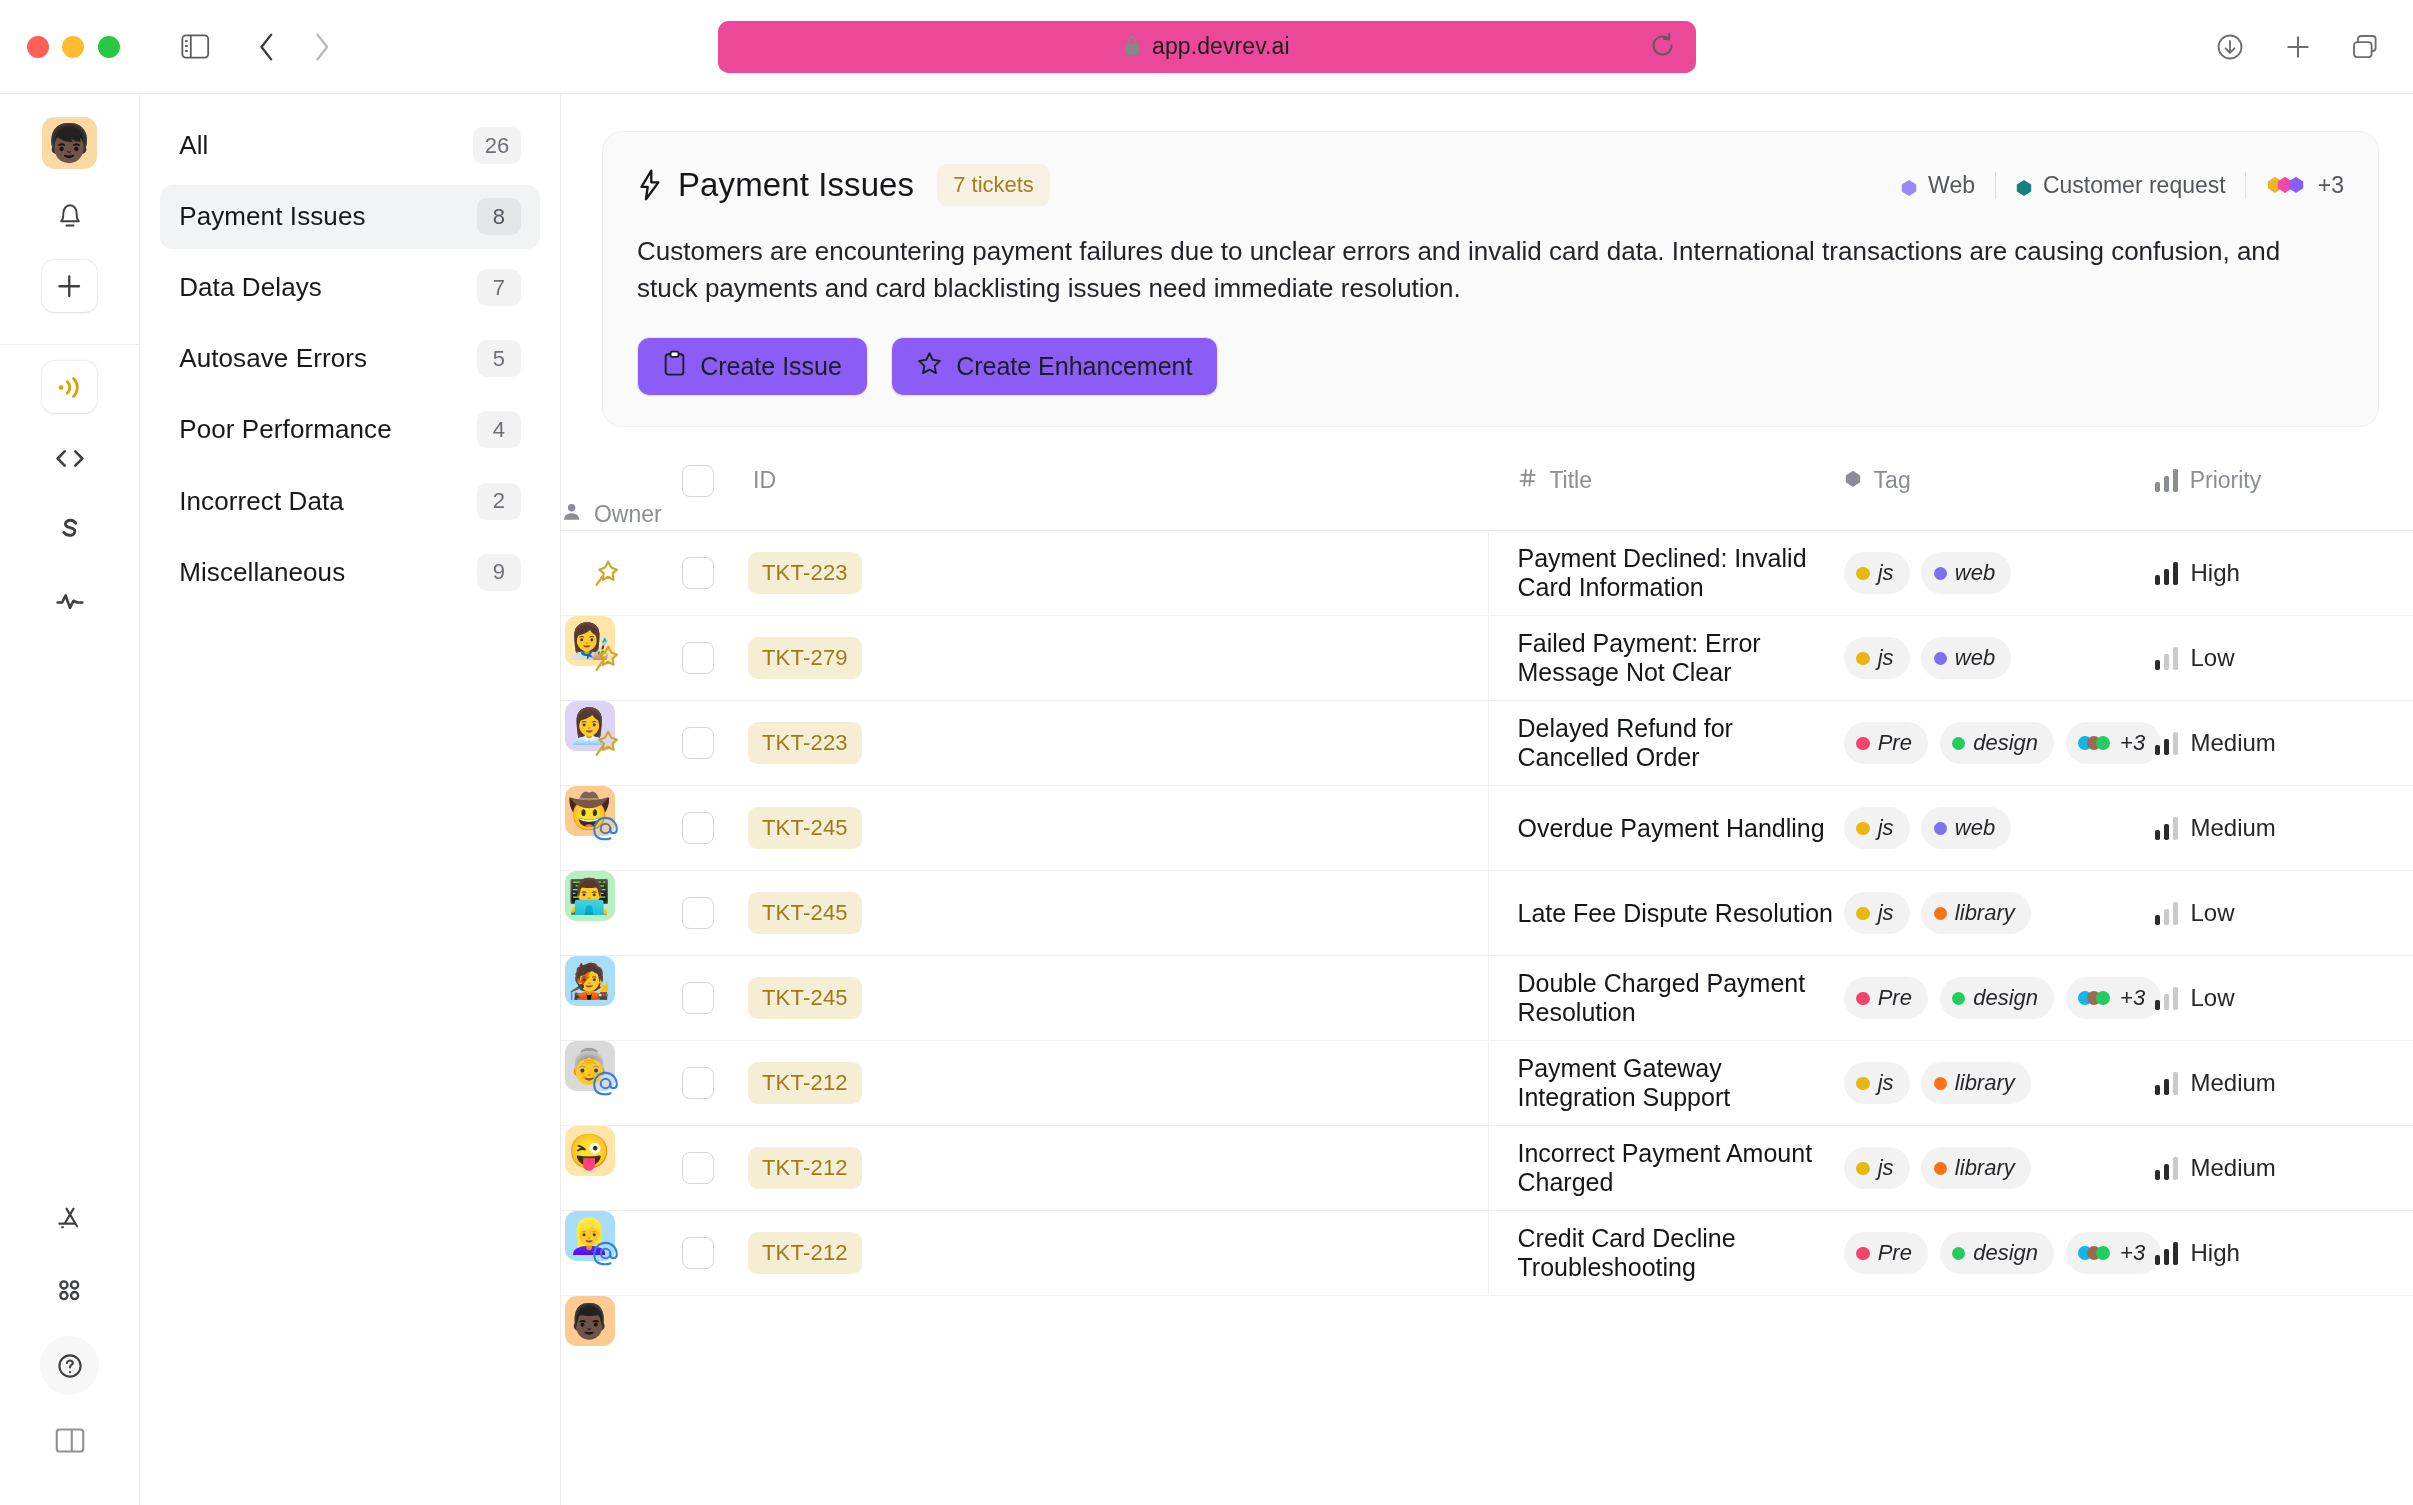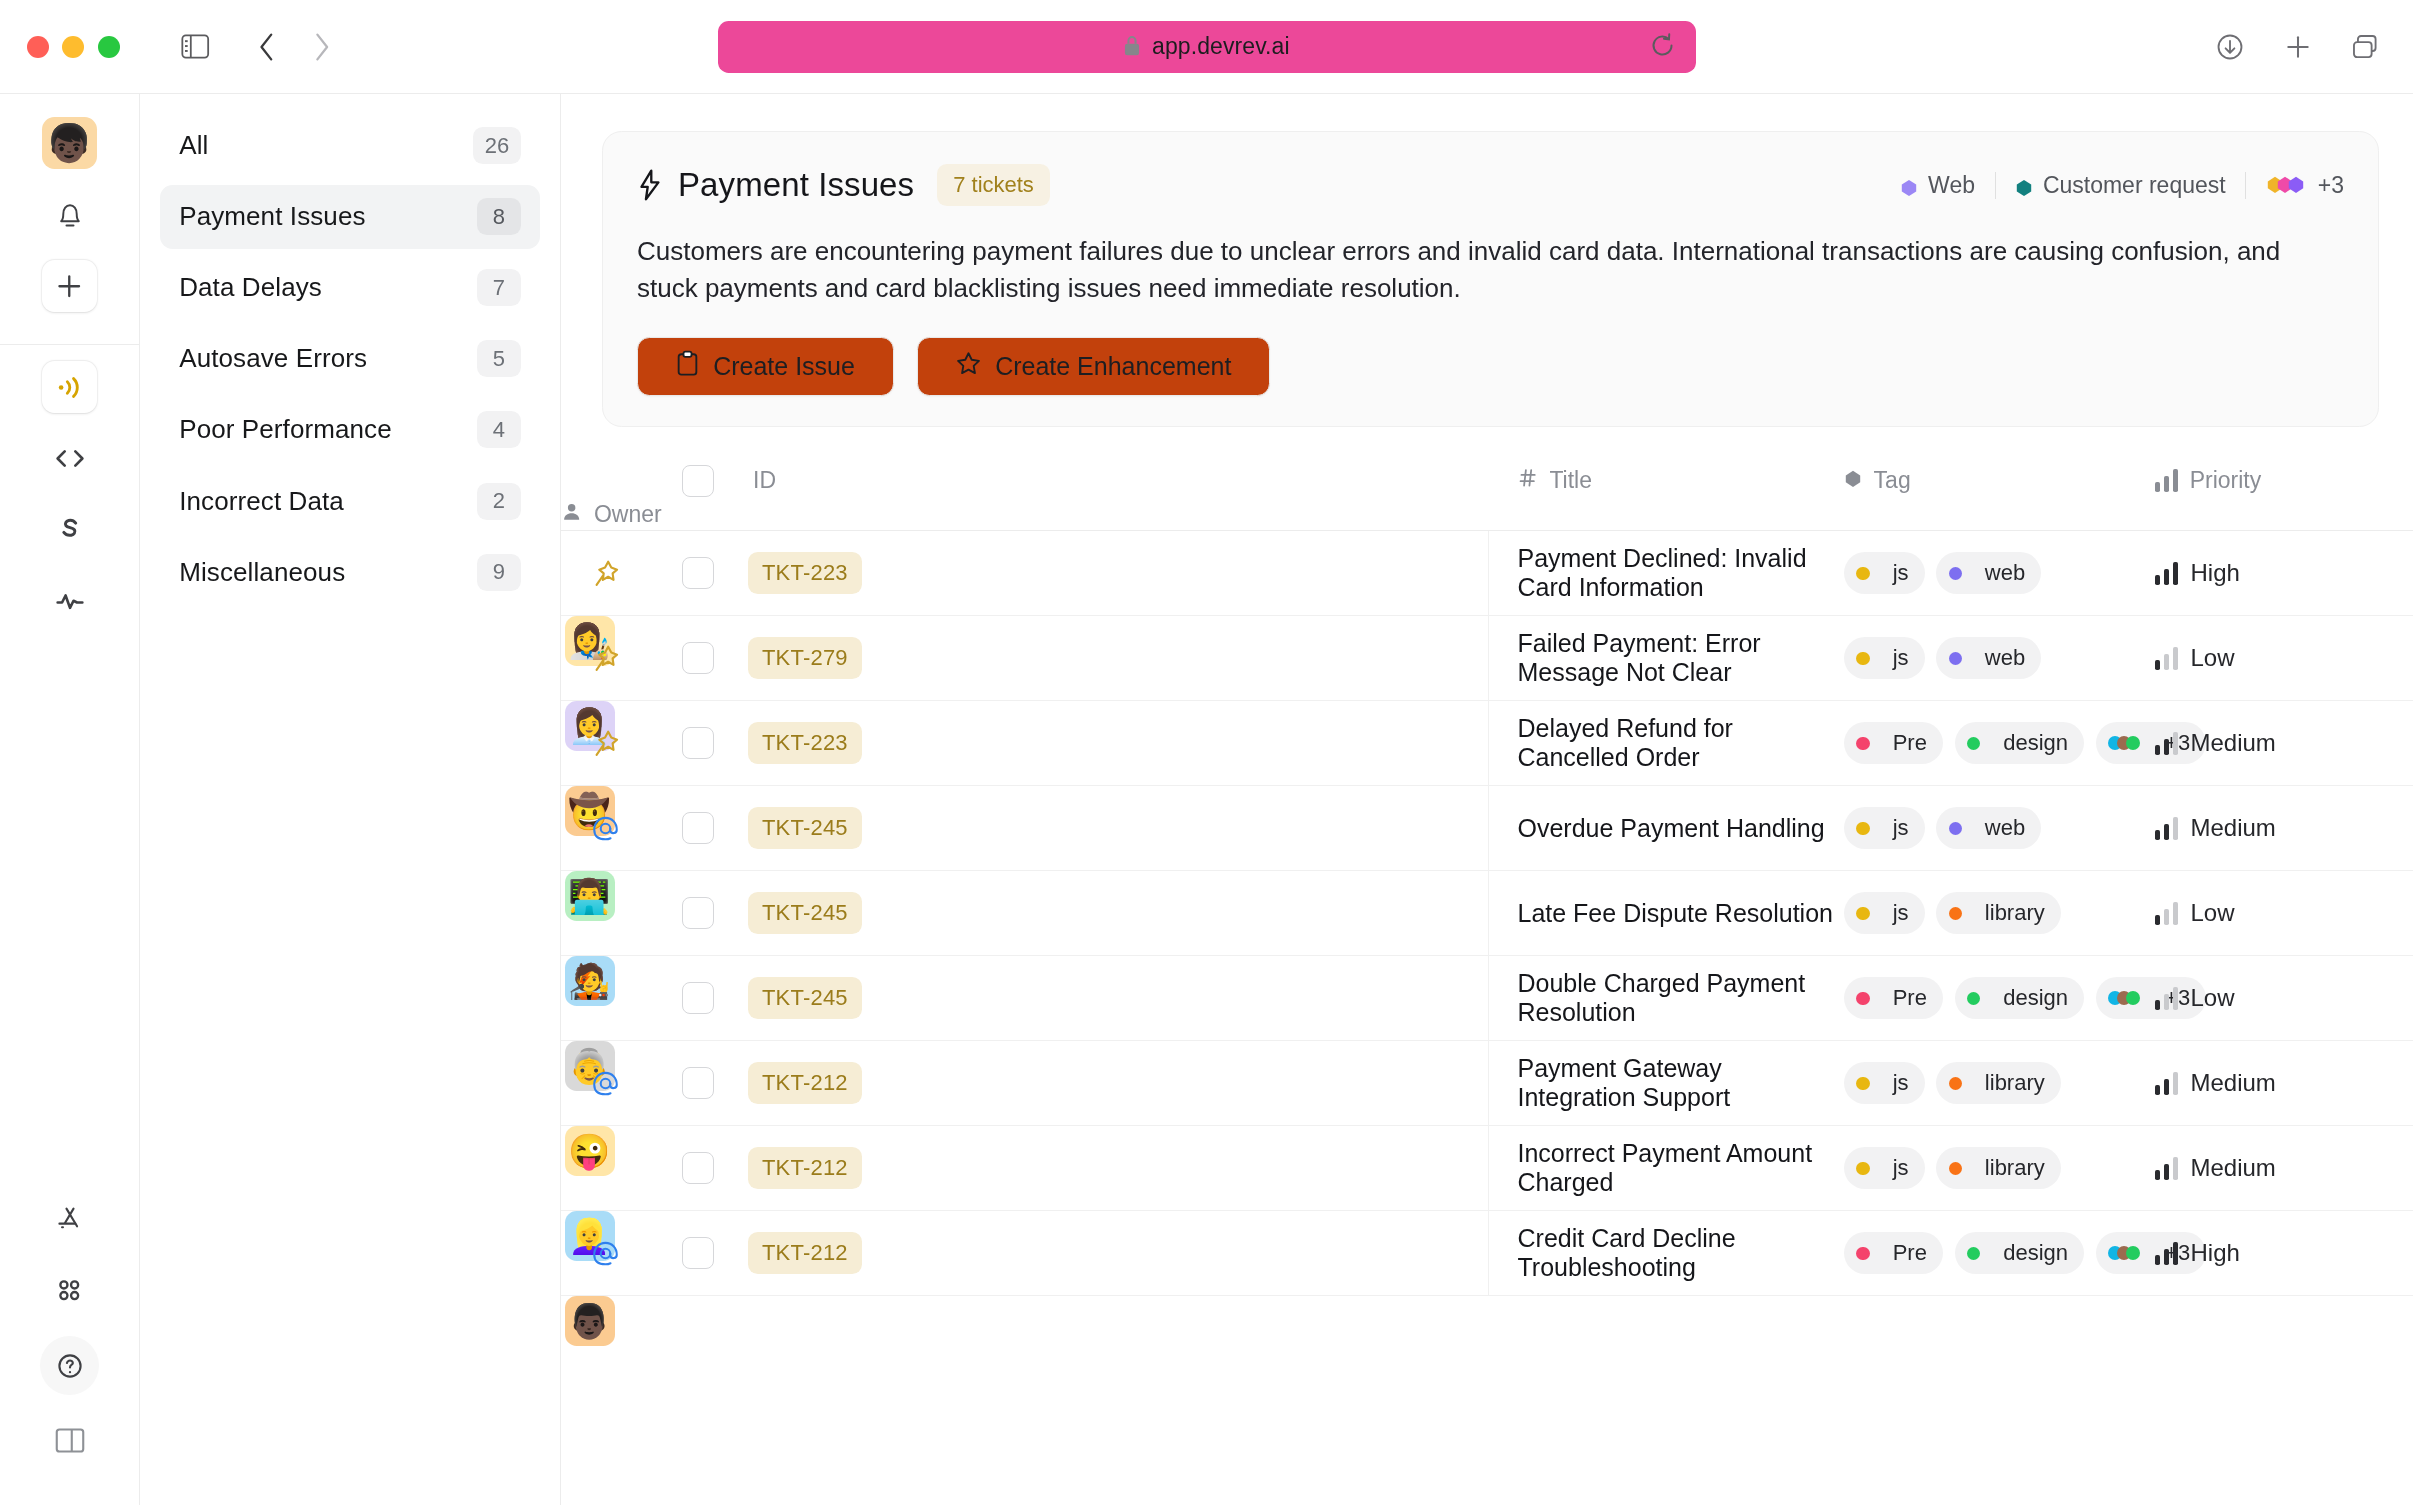--- a/index.html
+++ b/index.html
@@ -153,24 +153,24 @@
   .summary-desc {
     margin-top: 27px;
     font-size: 26px;
     line-height: 1.42;
     color: #23242a;
     max-width: 1663px;
   }
   .summary-actions { margin-top: 30px; display: flex; gap: 23px; }
   .action-btn {
     height: 59px;
-    background: #c2410c;
+    background: #8b5cf6;
     border: 0.9px solid #e9e9e9;
     border-radius: 12.4px;
-    padding: 0 38px;
+    padding: 0 25px;
     display: flex; align-items: center; gap: 14.2px;
     font-size: 25px; color: #1d1e22;
     box-shadow: 0 0.9px 1.8px rgba(0,0,0,0.04);
   }
 
   
   .table { margin: 36px 0 0 0; }
   .row-grid {
     display: grid;
     grid-template-columns: 89px 96px 1fr 356px 311px 258px;
@@ -211,22 +211,22 @@
     padding-left: 28.5px;
     border-left: 0.9px solid #f0f0f0;
     height: 85px;
     display: flex; align-items: center;
   }
   .cell-tags { display: flex; align-items: center; gap: 11.6px; }
   .chip {
     background: #f2f2f3;
     border-radius: 888px;
     padding: 8px 16px 8px 12.4px;
-    display: flex; align-items: center; gap: 23px;
-    font-size: 22px; color: #26272b;
+    display: flex; align-items: center; gap: 8px;
+    font-size: 22px; color: #26272b; font-style: italic;
   }
   .dot { width: 13.3px; height: 13.3px; border-radius: 50%; display: inline-block; }
   .chip.more { padding-left: 12.4px; }
   .stacked-dots { position: relative; width: 34px; height: 14.2px; }
   .stacked-dots span { position: absolute; top: 0; width: 14.2px; height: 14.2px; border-radius: 50%; }
   .cell-prio { display: flex; align-items: center; gap: 12.4px; color: #26272b; font-size: 24px; }
   .bars { display: flex; align-items: flex-end; gap: 3.6px; height: 23px; }
   .bars i { width: 5.3px; border-radius: 1.8px; display: block; }
   .bars i.b1 { height: 9.8px; }
   .bars i.b2 { height: 16px; }

